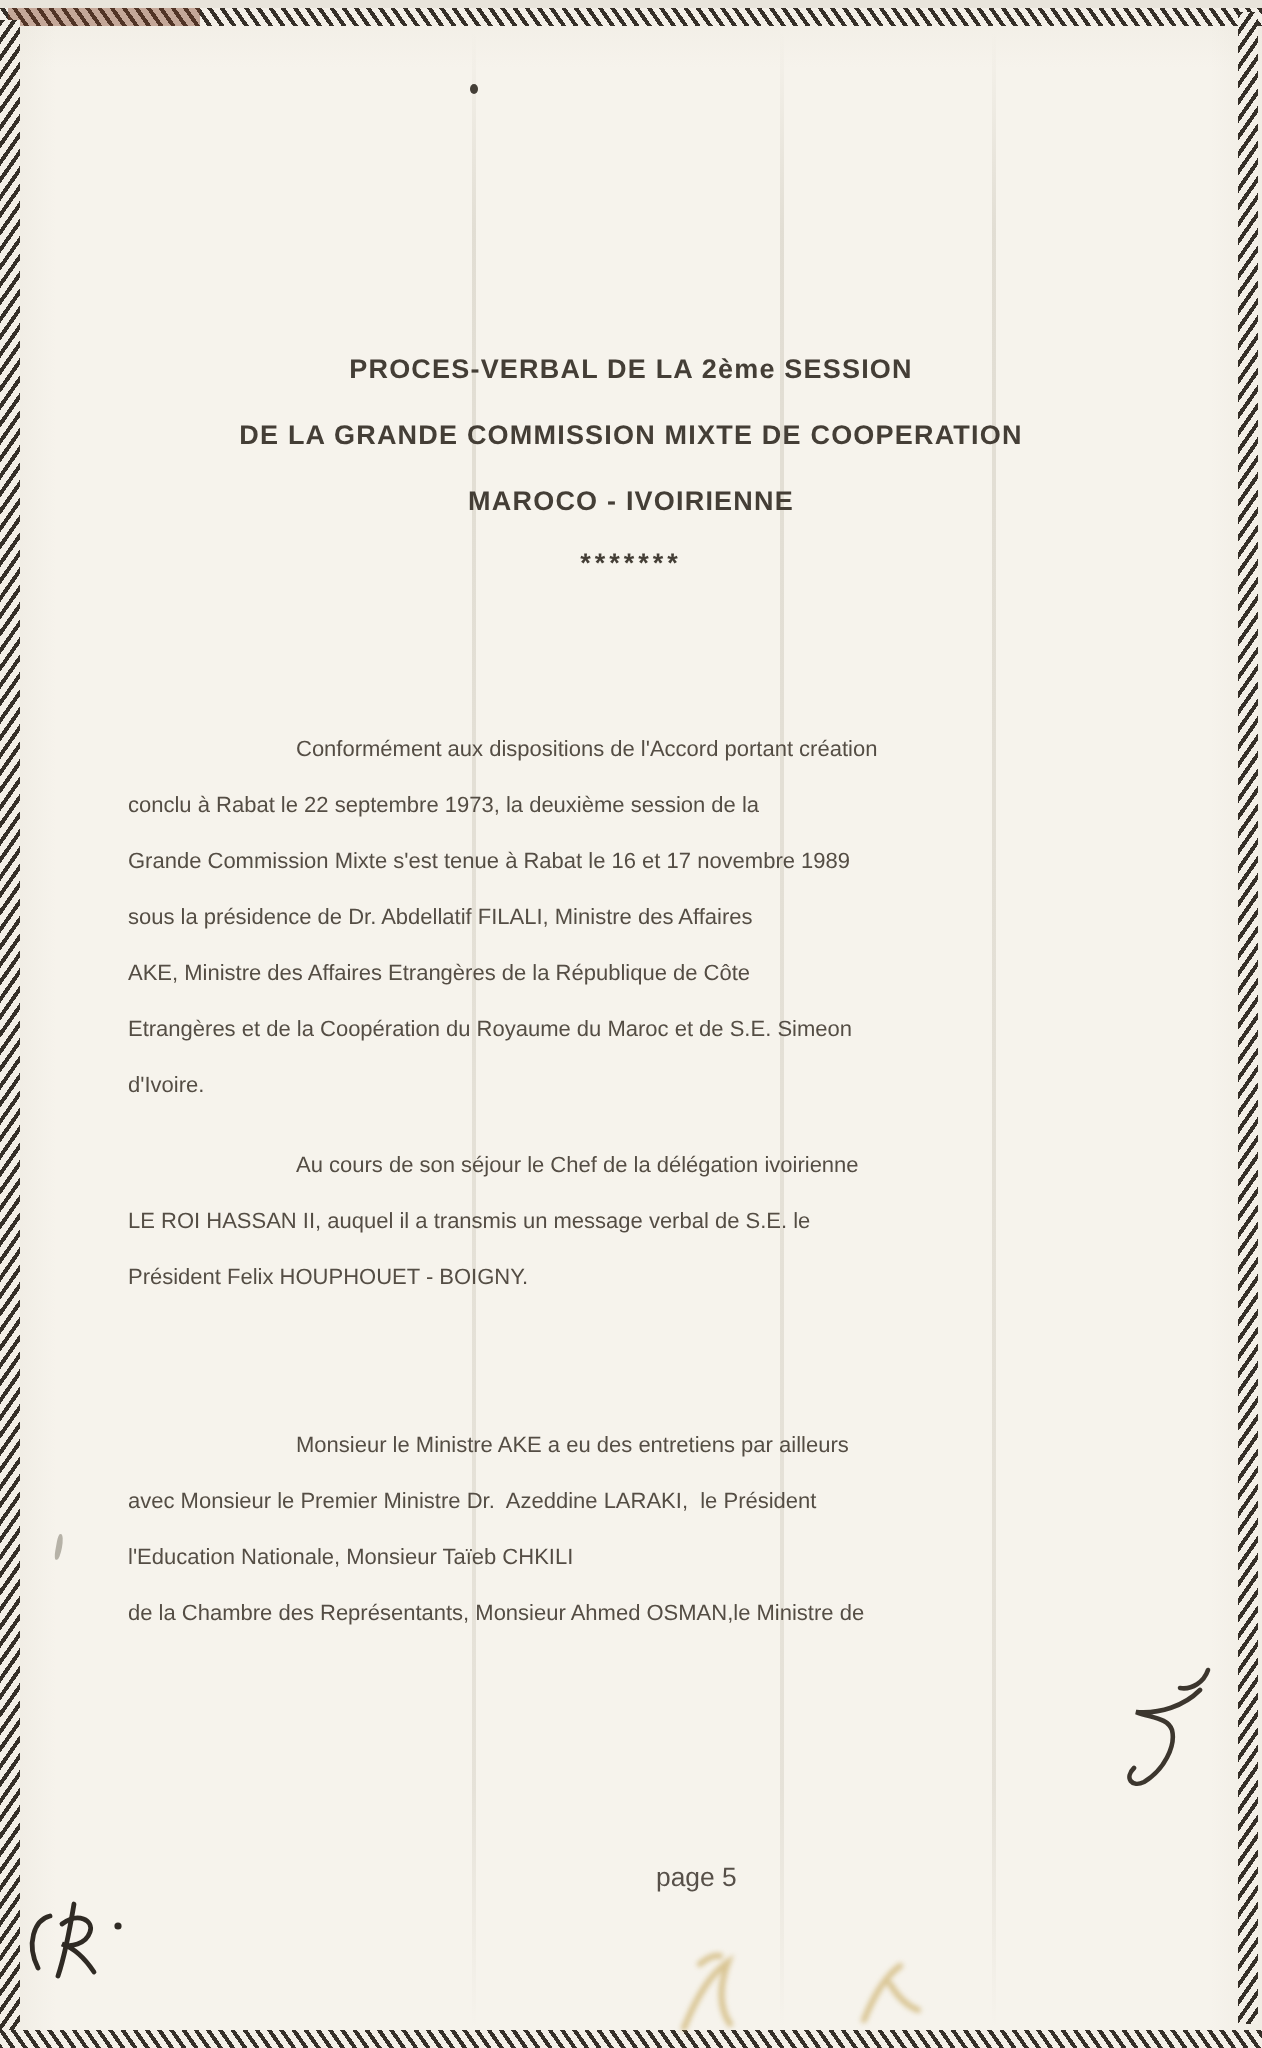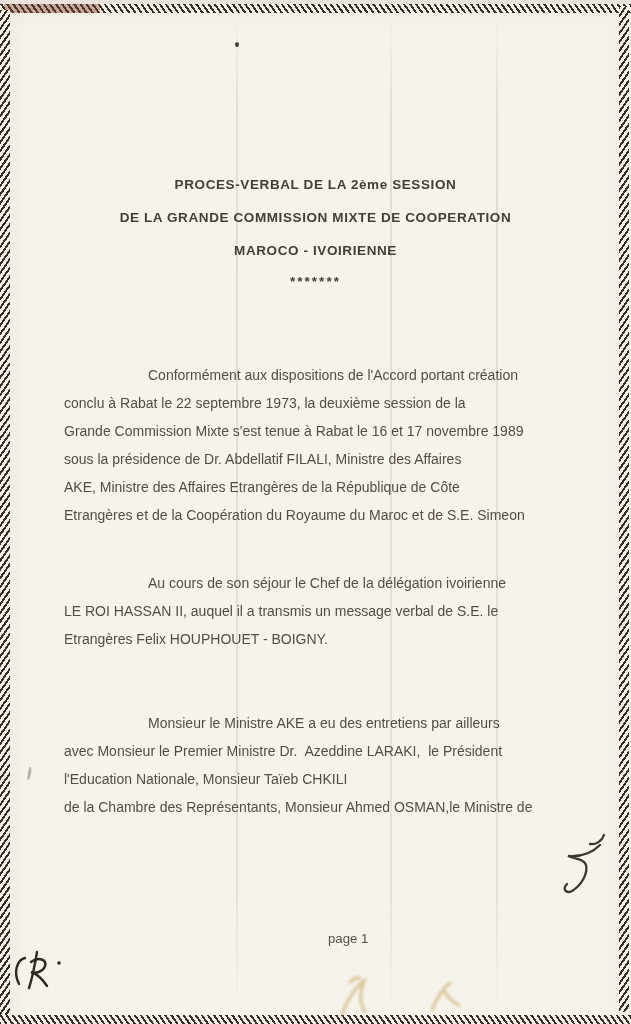--- a/index.html
+++ b/index.html
@@ -29,21 +29,21 @@
       rgba(192,186,171,0.38) 10%, rgba(192,186,171,0.3) 88%, rgba(192,186,171,0) 100%); }
   .c1 { left:236px; } .c2 { left:390px; } .c3 { left:496px; }
   
   .title-block { position:absolute; top:164px; left:0; width:631px;
     text-align:center; color:#443e36; font-size:13.5px; letter-spacing:0.6px;
     font-weight:bold; }
   .title-line { line-height:33px; height:33px; white-space:pre; }
   .title-sep { line-height:30px; height:30px; letter-spacing:2px; }
   
   .para { position:absolute; left:64px; width:562px; color:#544d44;
-    font-size:14px; line-height:28px; }
+    font-size:11px; line-height:28px; }
   .p1 { top:357px; } .p2 { top:565px; } .p3 { top:705px; }
   .line { white-space:pre; height:28px; }
   .line.first { padding-left:84px; }
   .footer { position:absolute; left:328px; top:921px; color:#575049;
     font-size:13.2px; line-height:28px; white-space:pre; }
   
   .ink-dot { position:absolute; left:235px; top:38px; width:4px; height:5px;
     background:#443e37; border-radius:50%; }
   .margin-tick { position:absolute; left:28px; top:763px; width:3px; height:13px;
     background:rgba(130,124,112,0.55); border-radius:40% 60% 60% 40%;
@@ -80,26 +80,27 @@
     <div class="title-line title-sep">*******</div>
   </div>
 
   <div class="para p1">
     <div class="line first">Conformément aux dispositions de l'Accord portant création</div>
     <div class="line">conclu à Rabat le 22 septembre 1973, la deuxième session de la</div>
     <div class="line">Grande Commission Mixte s'est tenue à Rabat le 16 et 17 novembre 1989</div>
     <div class="line">sous la présidence de Dr. Abdellatif FILALI, Ministre des Affaires</div>
     <div class="line">AKE, Ministre des Affaires Etrangères de la République de Côte</div>
     <div class="line">Etrangères et de la Coopération du Royaume du Maroc et de S.E. Simeon</div>
+    <div class="line">d'Ivoire.</div>
   </div>
 
   <div class="para p2">
     <div class="line first">Au cours de son séjour le Chef de la délégation ivoirienne</div>
     <div class="line">LE ROI HASSAN II, auquel il a transmis un message verbal de S.E. le</div>
-    <div class="line">Etrangères Felix HOUPHOUET - BOIGNY.</div>
+    <div class="line">Président Felix HOUPHOUET - BOIGNY.</div>
   </div>
 
   <div class="para p3">
     <div class="line first">Monsieur le Ministre AKE a eu des entretiens par ailleurs</div>
     <div class="line">avec Monsieur le Premier Ministre Dr.  Azeddine LARAKI,  le Président</div>
     <div class="line">l'Education Nationale, Monsieur Taïeb CHKILI</div>
     <div class="line">de la Chambre des Représentants, Monsieur Ahmed OSMAN,le Ministre de</div>
   </div>
 
   <svg class="mark-svg sig-right" width="76" height="72" viewBox="0 0 76 72">
@@ -119,15 +120,15 @@
   </svg>
 
   <svg class="mark-svg stains" width="631" height="1024" viewBox="0 0 631 1024">
     <g fill="none" stroke="rgba(193,158,72,0.55)" stroke-width="3" stroke-linecap="round">
       <path d="M342,1010 q10,-25 22,-33 q-7,19 1,31"></path>
       <path d="M350,978 q6,-5 10,-4"></path>
       <path d="M432,1006 q8,-20 18,-27 m-5,9 q6,10 14,13"></path>
     </g>
   </svg>
 
-  <div class="footer">page 1</div>
+  <div class="footer">page 5</div>
 
 </div>
 
 </body></html>

